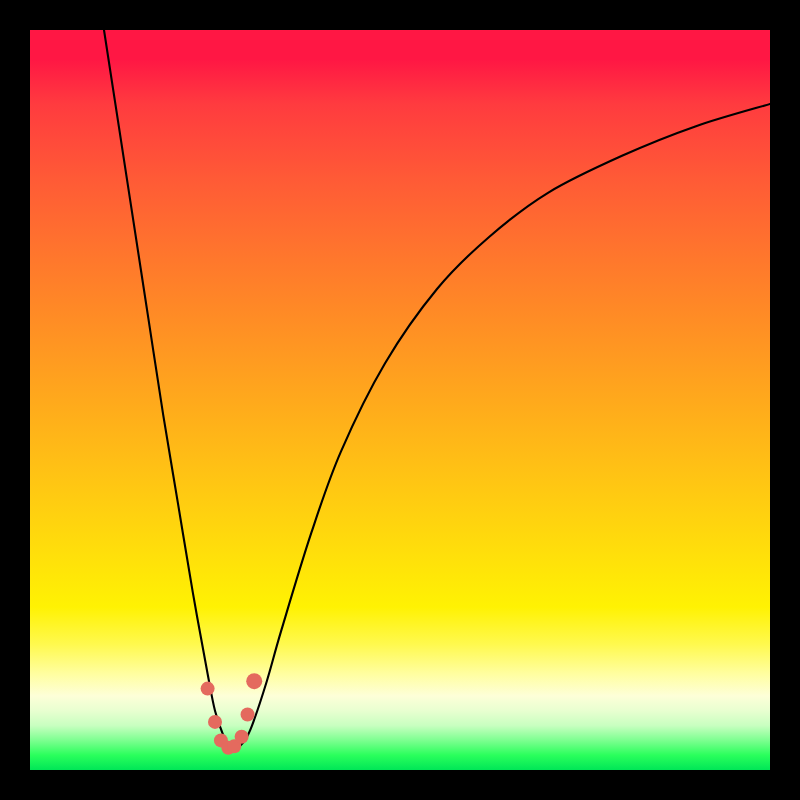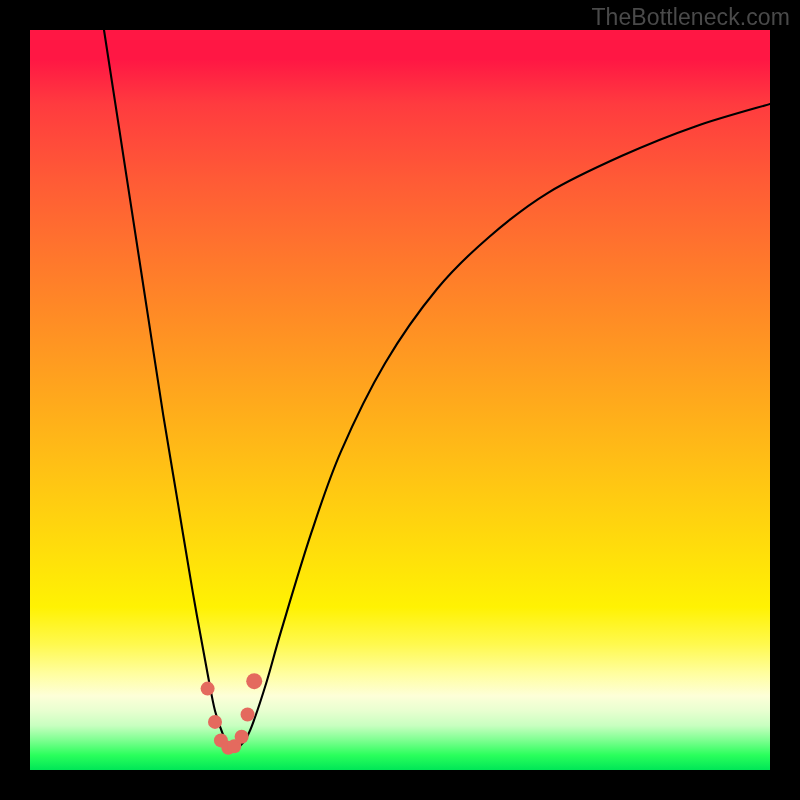--- a/index.html
+++ b/index.html
@@ -83,14 +83,13 @@
           <circle cx="190.92" cy="710.40" r="7" fill="#e46a5e"></circle>
           <circle cx="198.32" cy="717.80" r="7" fill="#e46a5e"></circle>
           <circle cx="204.24" cy="716.32" r="7" fill="#e46a5e"></circle>
           <circle cx="211.64" cy="706.70" r="7" fill="#e46a5e"></circle>
           <circle cx="217.56" cy="684.50" r="7" fill="#e46a5e"></circle>
           <circle cx="224.22" cy="651.20" r="8" fill="#e46a5e"></circle>
         </g>
     </svg>
   </div>
 
-  <div class="watermark">TheBottleneck.com</div>
 </div>
 
 </body></html>

